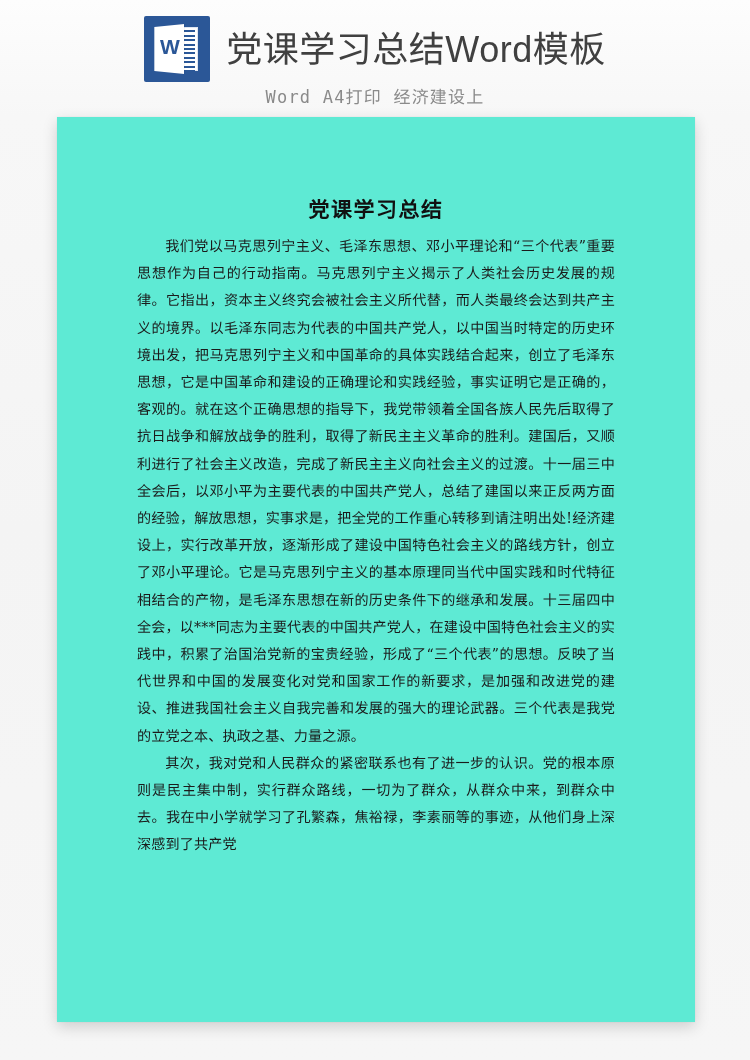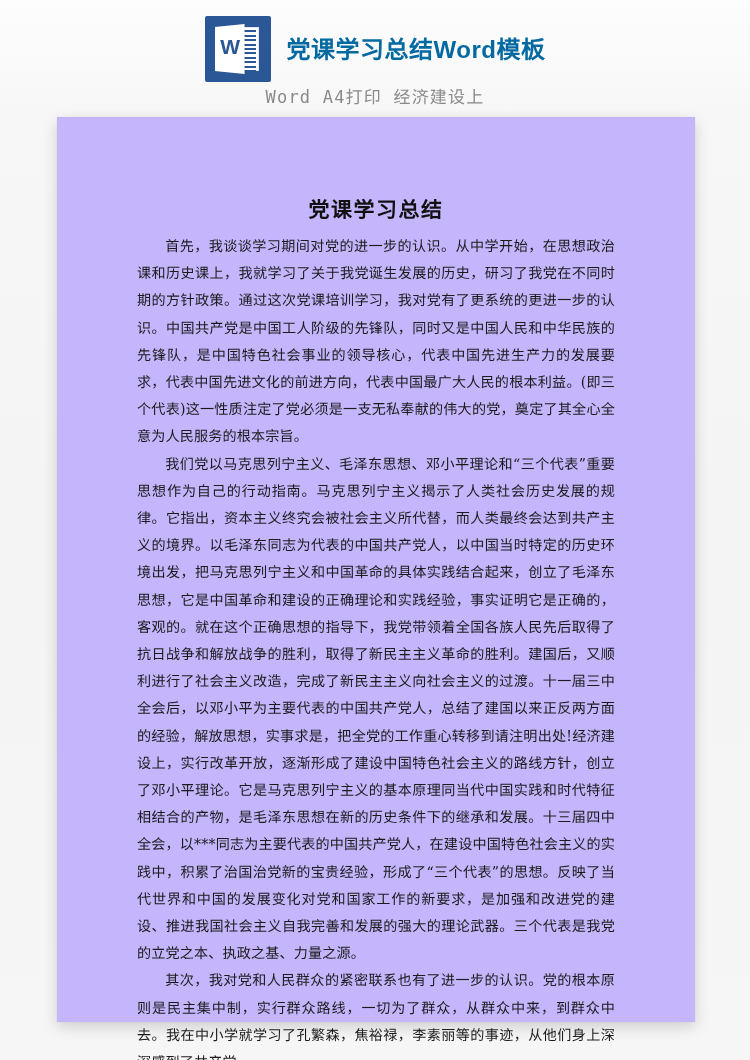--- a/index.html
+++ b/index.html
@@ -90,45 +90,45 @@
     font-family: "Liberation Sans", sans-serif;
     font-weight: 700;
     font-size: 21px;
     line-height: 21px;
     color: #2b5797;
     letter-spacing: -1px;
   }
 
   .header-title {
     font-family: "Liberation Sans", "DejaVu Sans", sans-serif;
-    font-size: 24px;
+    font-size: 36px;
     line-height: 45px;
-    font-weight: 700;
-    color: #0369a1;
+    font-weight: 400;
+    color: #404040;
     letter-spacing: 0.5px;
     white-space: nowrap;
   }
   .header-sub {
     font-family: "DejaVu Sans Mono", "Liberation Mono", monospace;
     font-size: 17px;
     line-height: 22px;
     color: #8a8a8a;
     letter-spacing: 1.2px;
     margin-top: 2px;
     white-space: nowrap;
   }
 
   
   .sheet {
     position: absolute;
     left: 57px;
     top: 117px;
     width: 638px;
     height: 905px;
-    background: #c4b5fd;
+    background: #5eead4;
     box-shadow: 0 5px 14px rgba(0,0,0,0.16), 0 0 2px rgba(0,0,0,0.05);
   }
 
   .doc-body {
     position: absolute;
     left: 80px;
     top: 78px;
     width: 478px;
   }
 
@@ -185,18 +185,17 @@
   </div>
 
   <div class="header-sub">Word A4打印 经济建设上</div>
 </div>
 
 <div class="sheet">
   <div class="doc-body">
 
     <h1 class="doc-title">党课学习总结</h1>
 
-    <p class="para">首先，我谈谈学习期间对党的进一步的认识。从中学开始，在思想政治课和历史课上，我就学习了关于我党诞生发展的历史，研习了我党在不同时期的方针政策。通过这次党课培训学习，我对党有了更系统的更进一步的认识。中国共产党是中国工人阶级的先锋队，同时又是中国人民和中华民族的先锋队，是中国特色社会事业的领导核心，代表中国先进生产力的发展要求，代表中国先进文化的前进方向，代表中国最广大人民的根本利益。(即三个代表)这一性质注定了党必须是一支无私奉献的伟大的党，奠定了其全心全意为人民服务的根本宗旨。</p>
     <p class="para">我们党以马克思列宁主义、毛泽东思想、邓小平理论和“三个代表”重要思想作为自己的行动指南。马克思列宁主义揭示了人类社会历史发展的规律。它指出，资本主义终究会被社会主义所代替，而人类最终会达到共产主义的境界。以毛泽东同志为代表的中国共产党人，以中国当时特定的历史环境出发，把马克思列宁主义和中国革命的具体实践结合起来，创立了毛泽东思想，它是中国革命和建设的正确理论和实践经验，事实证明它是正确的，客观的。就在这个正确思想的指导下，我党带领着全国各族人民先后取得了抗日战争和解放战争的胜利，取得了新民主主义革命的胜利。建国后，又顺利进行了社会主义改造，完成了新民主主义向社会主义的过渡。十一届三中全会后，以邓小平为主要代表的中国共产党人，总结了建国以来正反两方面的经验，解放思想，实事求是，把全党的工作重心转移到请注明出处!经济建设上，实行改革开放，逐渐形成了建设中国特色社会主义的路线方针，创立了邓小平理论。它是马克思列宁主义的基本原理同当代中国实践和时代特征相结合的产物，是毛泽东思想在新的历史条件下的继承和发展。十三届四中全会，以***同志为主要代表的中国共产党人，在建设中国特色社会主义的实践中，积累了治国治党新的宝贵经验，形成了“三个代表”的思想。反映了当代世界和中国的发展变化对党和国家工作的新要求，是加强和改进党的建设、推进我国社会主义自我完善和发展的强大的理论武器。三个代表是我党的立党之本、执政之基、力量之源。</p>
     <p class="para">其次，我对党和人民群众的紧密联系也有了进一步的认识。党的根本原则是民主集中制，实行群众路线，一切为了群众，从群众中来，到群众中去。我在中小学就学习了孔繁森，焦裕禄，李素丽等的事迹，从他们身上深深感到了共产党</p>
 
   </div>
 </div>
 
 </body></html>

